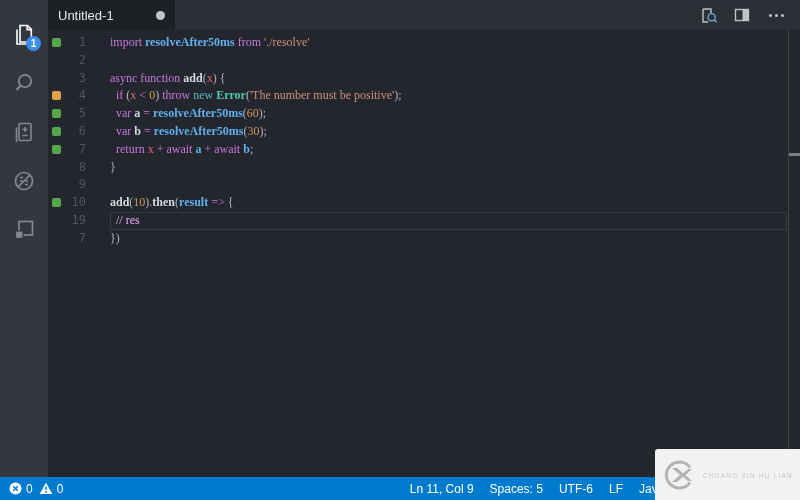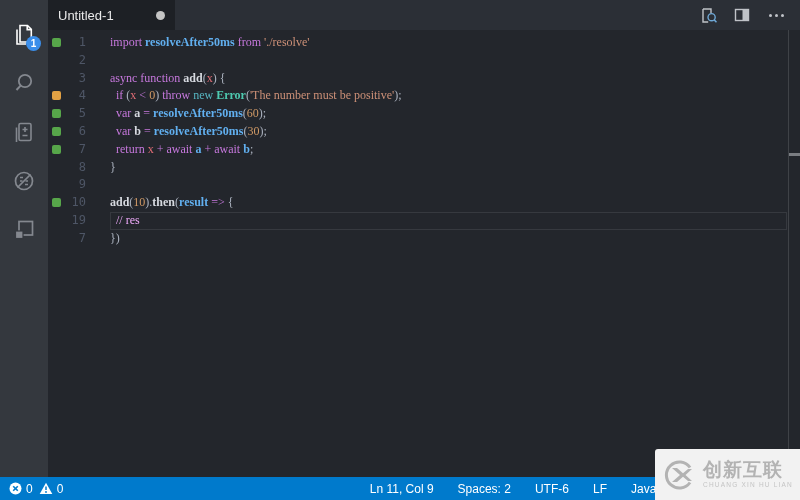--- a/index.html
+++ b/index.html
@@ -32,21 +32,21 @@
   .code { flex:1; margin-left:24px; margin-right:13px; white-space:pre; color:#abb2bf;font-family:Liberation Serif, serif; }
   .line.current .code { box-shadow:inset 0 0 0 1px rgba(255,255,255,0.09); }
 
   .scroll-border { position:absolute; top:0; bottom:0; right:11px; width:1px; background:rgba(255,255,255,0.13); }
   .ruler-marker { position:absolute; top:123px; right:0; width:11px; height:3px; background:#7a7d82; }
 
   
   .status-bar { position:absolute; left:0; top:477px; width:800px; height:23px; background:#007acc; color:#ffffff; font-size:12px; display:flex; align-items:center; z-index:4; }
   .sb-left { display:flex; align-items:center; gap:6px; padding-left:9px; }
   .sb-item { display:flex; align-items:center; gap:4px; cursor:pointer; }
-  .sb-right { position:absolute; right:113px; display:flex; gap:24px; }
+  .sb-right { position:absolute; right:105px; display:flex; gap:16px; }
 
   
   .watermark { position:absolute; left:655px; top:449px; width:145px; height:51px; background:#f2f2f2; z-index:9; display:flex; align-items:center; justify-content:center; gap:7px; border-top-left-radius:3px; }
   .wm-text { display:flex; flex-direction:column; line-height:1; }
   .wm-cn { color:#b3b3b3; font-size:19px; font-weight:bold; letter-spacing:1px; }
   .wm-en { color:#c4c4c4; font-size:6.5px; letter-spacing:1.2px; margin-top:3px; }
 
   svg { display:block; }
 </style>
 </head>
@@ -208,33 +208,32 @@
             <path d="M7 0.8 13.3 12H0.7z" fill="#ffffff"></path>
             <path d="M7 4.6v3.4" stroke="#007acc" stroke-width="1.5"></path>
             <circle cx="7" cy="10" r="0.9" fill="#007acc"></circle>
           </svg>
         </span>
         <span>0</span>
       </span>
     </div>
     <div class="sb-right">
       <span class="sb-item">Ln 11, Col 9</span>
-      <span class="sb-item">Spaces: 2</span>
+      <span class="sb-item">Spaces: 5</span>
       <span class="sb-item">UTF-6</span>
       <span class="sb-item">LF</span>
       <span class="sb-item">JavaScript</span>
     </div>
   </div>
 
   <div class="watermark">
     <span>
       <svg width="34" height="34" viewBox="0 0 34 34">
         <path d="M28 9.5 A13 13 0 1 0 28 24.5" fill="none" stroke="#b3b3b3" stroke-width="3"></path>
         <path d="M10 10 L18 17 L10 24 L15 24 L21 18.8 L26 23 L30 23 L23.5 17 L30 11 L26 11 L21 15.2 L15 10 Z" fill="#b3b3b3"></path>
       </svg>
     </span>
     <span class="wm-text">
-      <span class="wm-cn">创新互联</span>
       <span class="wm-en">CHUANG XIN HU LIAN</span>
     </span>
   </div>
 
 </div>
 
 </body></html>

